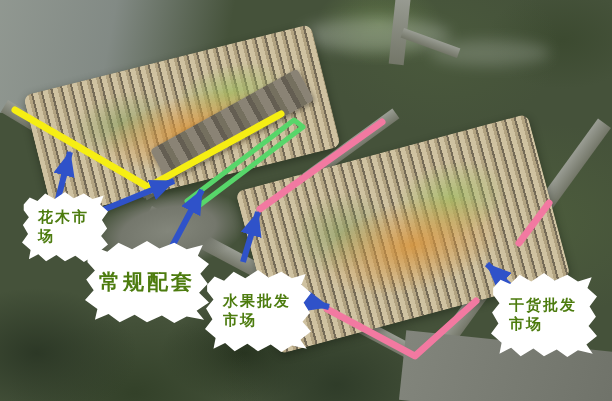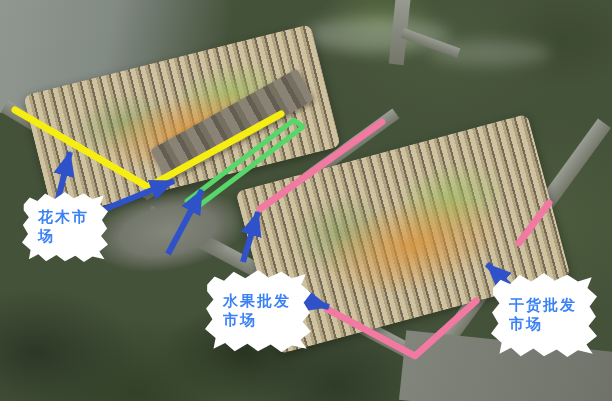--- a/index.html
+++ b/index.html
@@ -43,21 +43,21 @@
   .commercial-strip{position:absolute;left:150px;top:150px;width:168px;height:36px;
     transform:rotate(-29deg);transform-origin:left top;border-radius:4px;
     background:repeating-linear-gradient(90deg,#8a8375 0 9px,#645e52 9px 14px,#75705f 14px 20px);
     box-shadow:0 2px 5px rgba(0,0,0,.4);}
   .svg-overlay{position:absolute;left:0;top:0;pointer-events:none;}
   
   .burst{position:absolute;background:#fff;display:flex;align-items:center;justify-content:center;
     clip-path:polygon(2% 18%,9% 8%,18% 13%,27% 2%,38% 10%,50% 0%,60% 9%,72% 2%,82% 10%,95% 5%,
       91% 18%,100% 28%,93% 40%,99% 52%,92% 63%,100% 75%,90% 85%,96% 96%,82% 92%,72% 100%,
       62% 91%,50% 99%,40% 90%,28% 99%,19% 89%,8% 96%,10% 83%,0% 72%,7% 60%,1% 47%,8% 36%,2% 26%);}
-  .burst-text{font-weight:bold;color:#3b82f6;line-height:1.25;letter-spacing:2px;}
+  .burst-text{font-weight:bold;color:#4d7c0f;line-height:1.25;letter-spacing:2px;}
   .burst.huamu{left:22px;top:192px;width:86px;height:70px;}
   .burst.huamu .burst-text{width:54px;font-size:15px;}
   .burst.changgui{left:85px;top:241px;width:124px;height:82px;}
   .burst.changgui .burst-text{width:auto;font-size:21px;letter-spacing:3px;white-space:nowrap;}
   .burst.shuiguo{left:205px;top:270px;width:106px;height:82px;}
   .burst.shuiguo .burst-text{width:70px;font-size:15px;}
   .burst.ganhuo{left:491px;top:273px;width:106px;height:84px;}
   .burst.ganhuo .burst-text{width:70px;font-size:15px;}
 </style>
 </head>
@@ -102,20 +102,23 @@
     <line x1="98" y1="212" x2="174" y2="181" stroke="#2f52c9" stroke-width="6" marker-end="url(#ah)"></line>
     <line x1="168" y1="254" x2="202" y2="190" stroke="#2f52c9" stroke-width="6" marker-end="url(#ah)"></line>
     <line x1="243" y1="262" x2="258" y2="212" stroke="#2f52c9" stroke-width="6" marker-end="url(#ah)"></line>
     <line x1="287" y1="296" x2="329" y2="307" stroke="#2f52c9" stroke-width="6" marker-end="url(#ah)"></line>
     <line x1="513" y1="289" x2="487" y2="264" stroke="#2f52c9" stroke-width="6" marker-end="url(#ah)"></line>
   </svg>
 
   <div class="burst huamu">
     <div class="burst-text">花木市场</div>
   </div>
+  <div class="burst changgui">
+    <div class="burst-text">常规配套</div>
+  </div>
   <div class="burst shuiguo">
     <div class="burst-text">水果批发市场</div>
   </div>
   <div class="burst ganhuo">
     <div class="burst-text">干货批发市场</div>
   </div>
 
 </div>
 
 </body></html>

